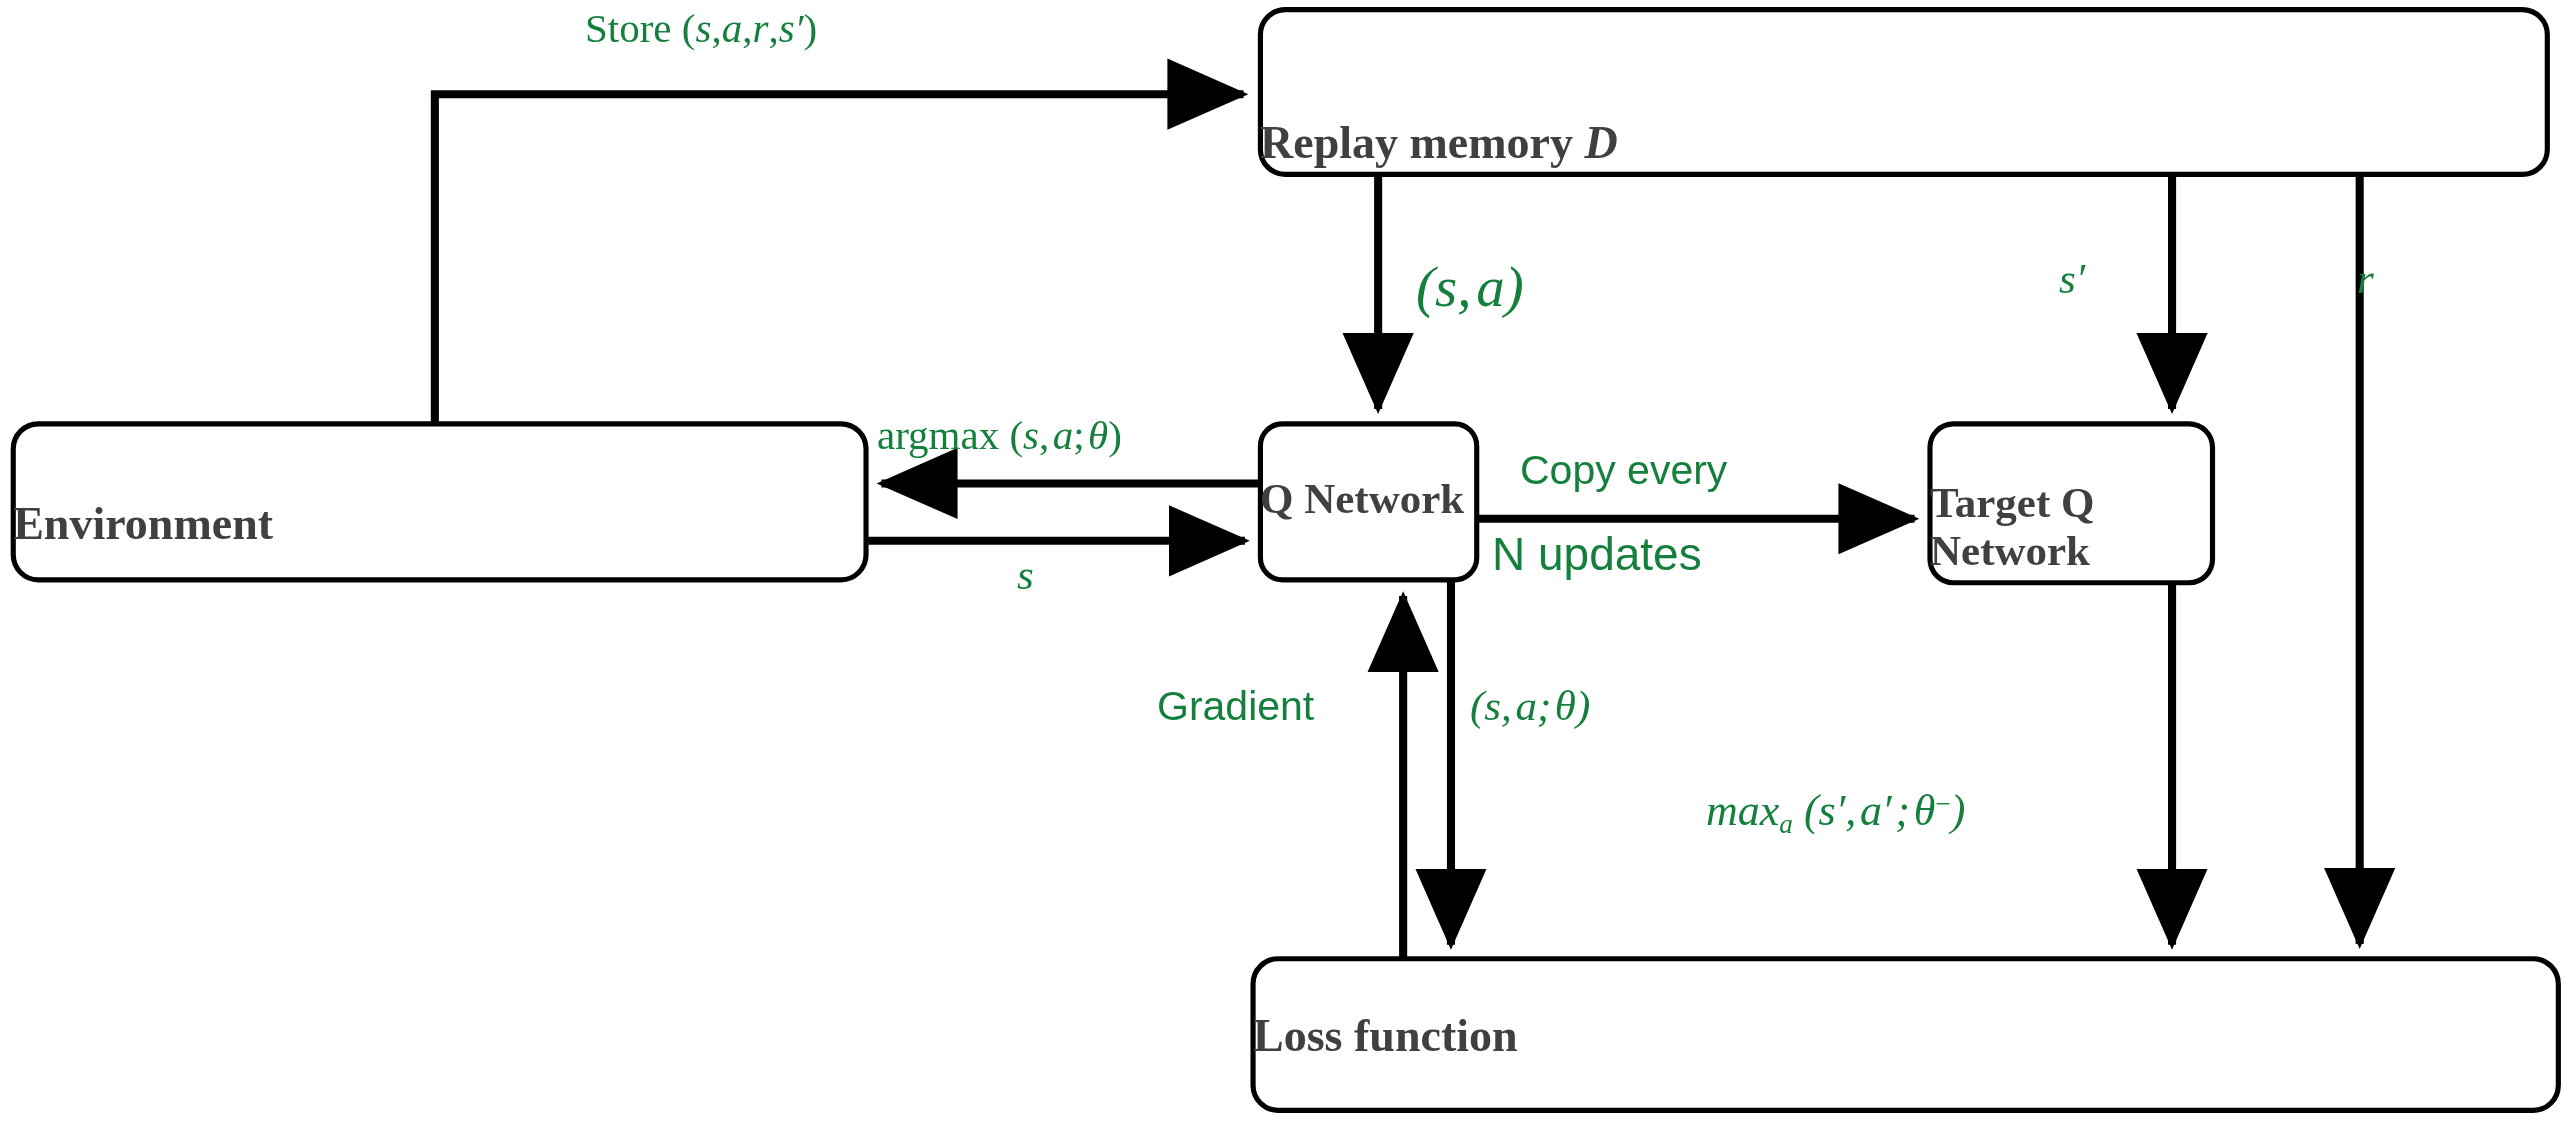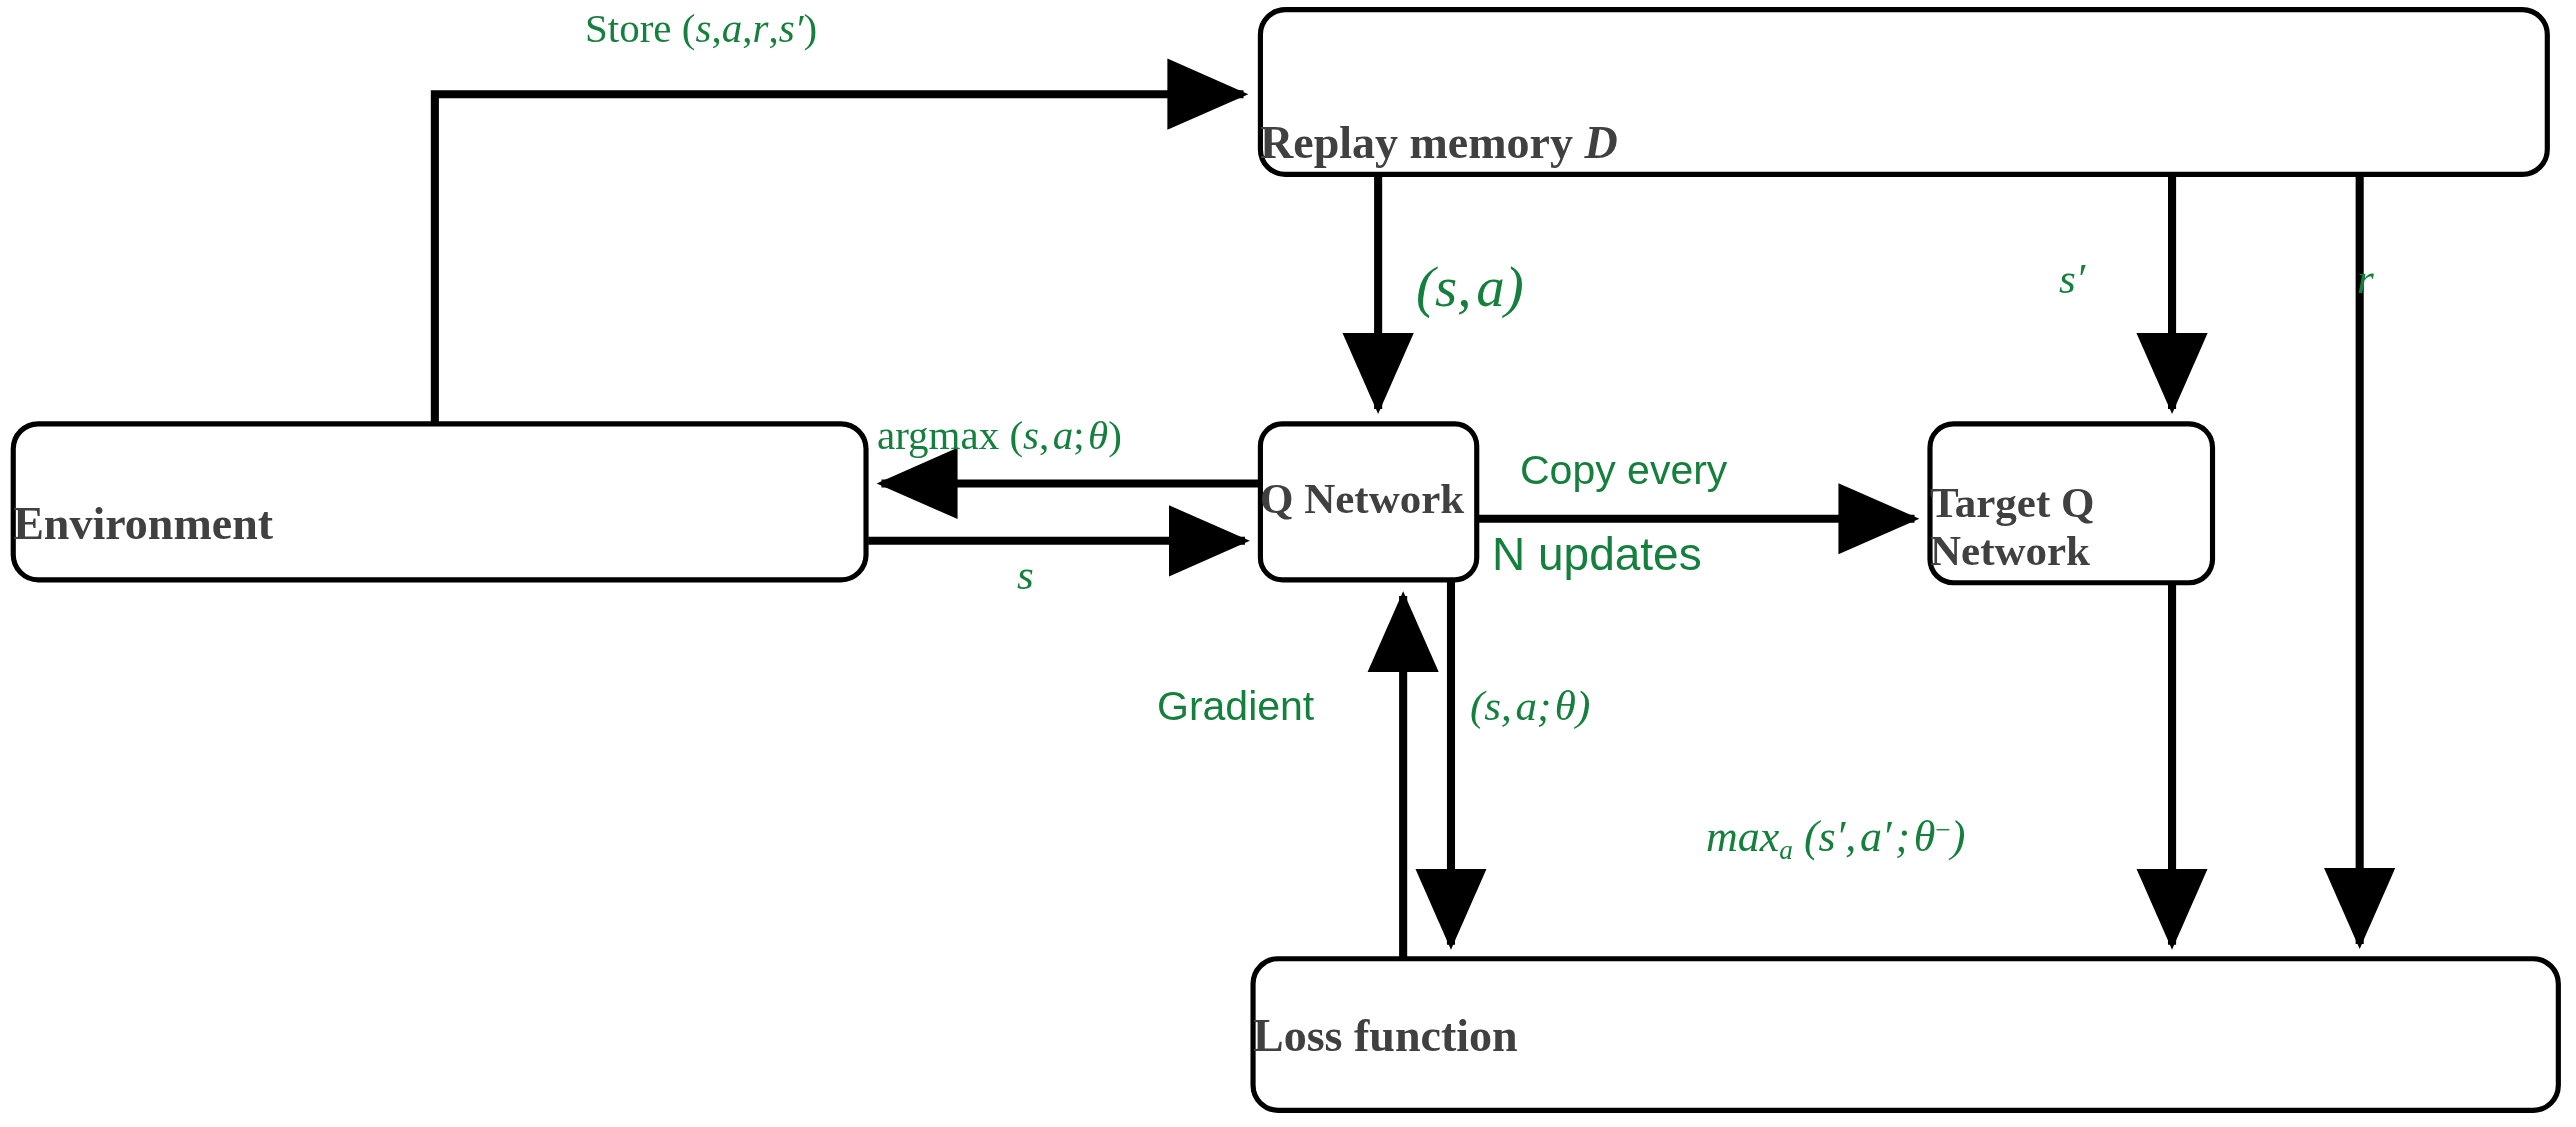--- a/index.html
+++ b/index.html
@@ -174,19 +174,19 @@
 
   <div class="edge-label math" style="left:1017px; top:550px; font-size:43px;">s</div>
 
   <div class="edge-label sans-lbl" style="left:1492px; top:447px; font-size:41px;margin-left:28px;">Copy every</div>
   <div class="edge-label sans-lbl" style="left:1492px; top:527px; font-size:46px;">N updates</div>
 
   <div class="edge-label sans-lbl" style="left:1157px; top:683px; font-size:41px;">Gradient</div>
 
   <div class="edge-label math" style="left:1470px; top:681px; font-size:43px;">(<span>s</span>, <span>a</span>; <span>θ</span>)</div>
 
-  <div class="edge-label math" style="left:1706px; top:811px; font-size:44px;">
+  <div class="edge-label math" style="left:1706px; top:785px; font-size:44px;">
     <span>max<span class="sub">a</span></span>
     <span>(<span>s</span>′, <span>a</span>′ ; <span>θ</span><span class="sup" style="font-style:normal;">−</span>)</span>
   </div>
 
 </div>
 
 
 </body></html>

